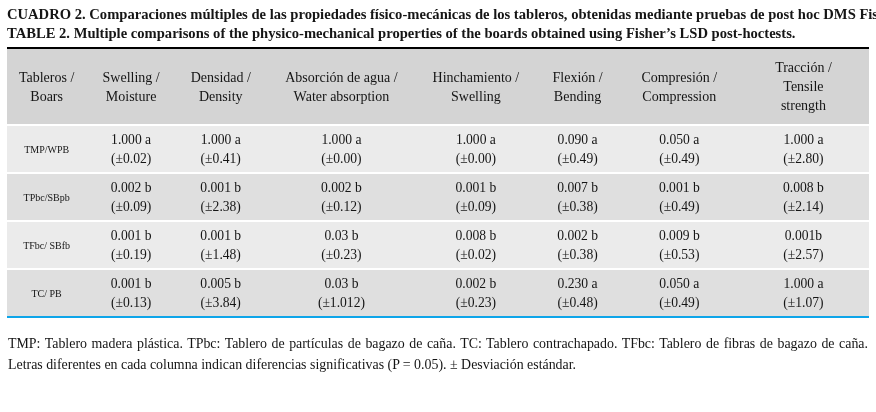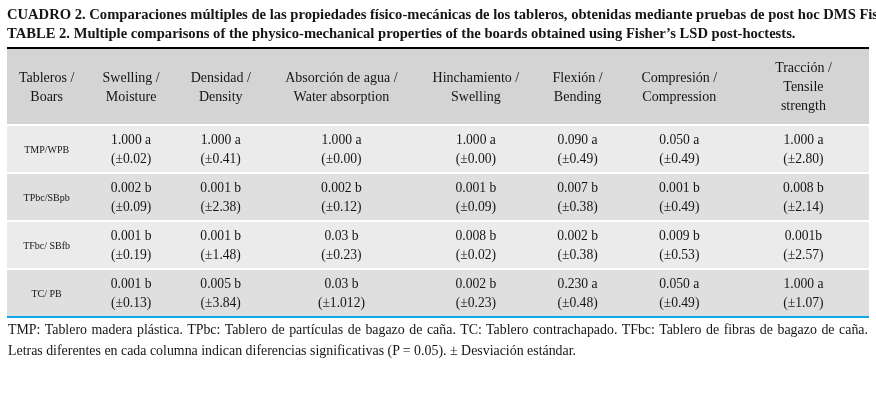--- a/index.html
+++ b/index.html
@@ -41,21 +41,21 @@
     font-size: 13.6px;
     padding: 4px 2px;
     border-bottom: 2px solid #ffffff;
   }
   tbody tr:nth-child(odd) td { background: #ebebeb; }
   tbody tr:nth-child(even) td { background: #dfdfdf; }
   tbody tr:last-child td { border-bottom: none; }
   .v, .sd { display: block; line-height: 19px; }
   .row-label { font-size: 10px; }
   .footnotes {
-    padding: 2px 1px 0 1px;
+    padding: 16px 1px 0 1px;
     font-size: 13.9px;
     line-height: 20.8px;
     text-align: justify;
   }
 </style>
 </head>
 <body>
 
 <div class="title-block">
   <div class="title-line">CUADRO 2. Comparaciones múltiples de las propiedades físico-mecánicas de los tableros, obtenidas mediante pruebas de post hoc DMS Fisher.</div>

